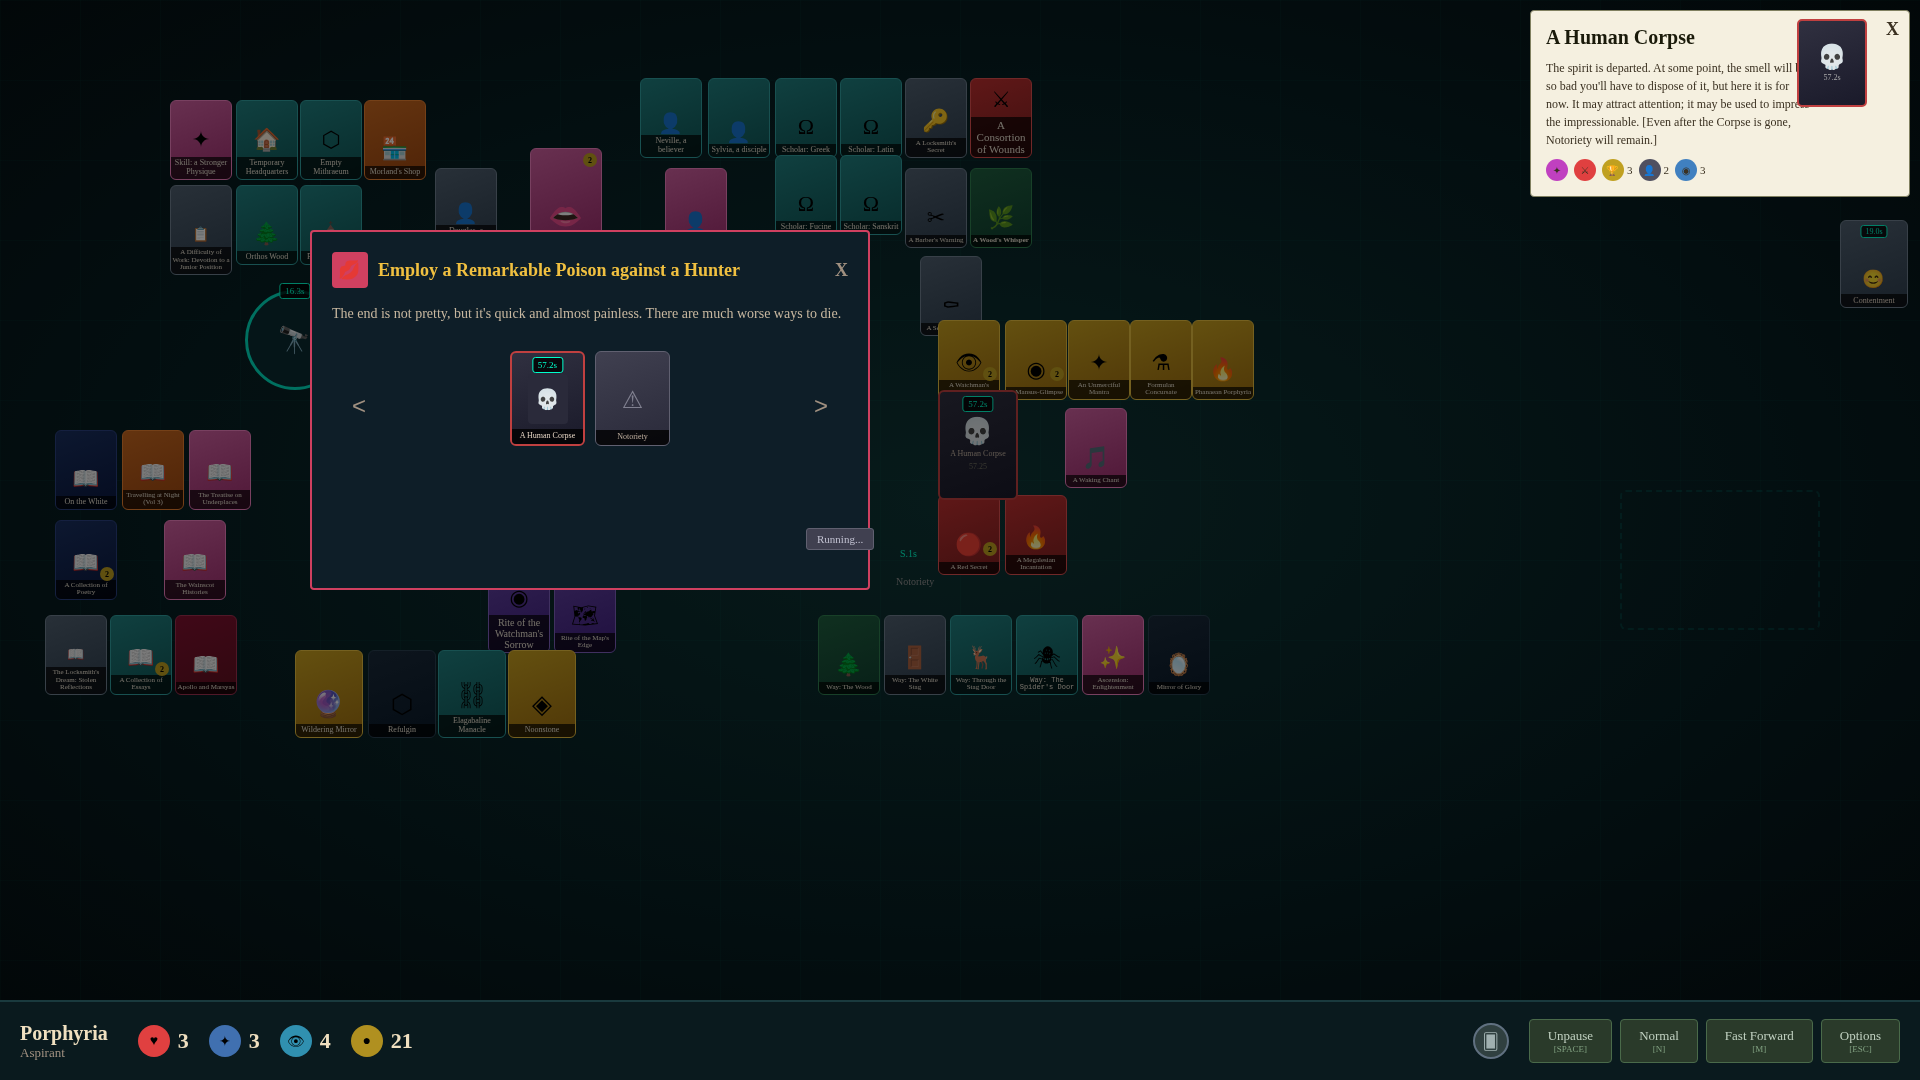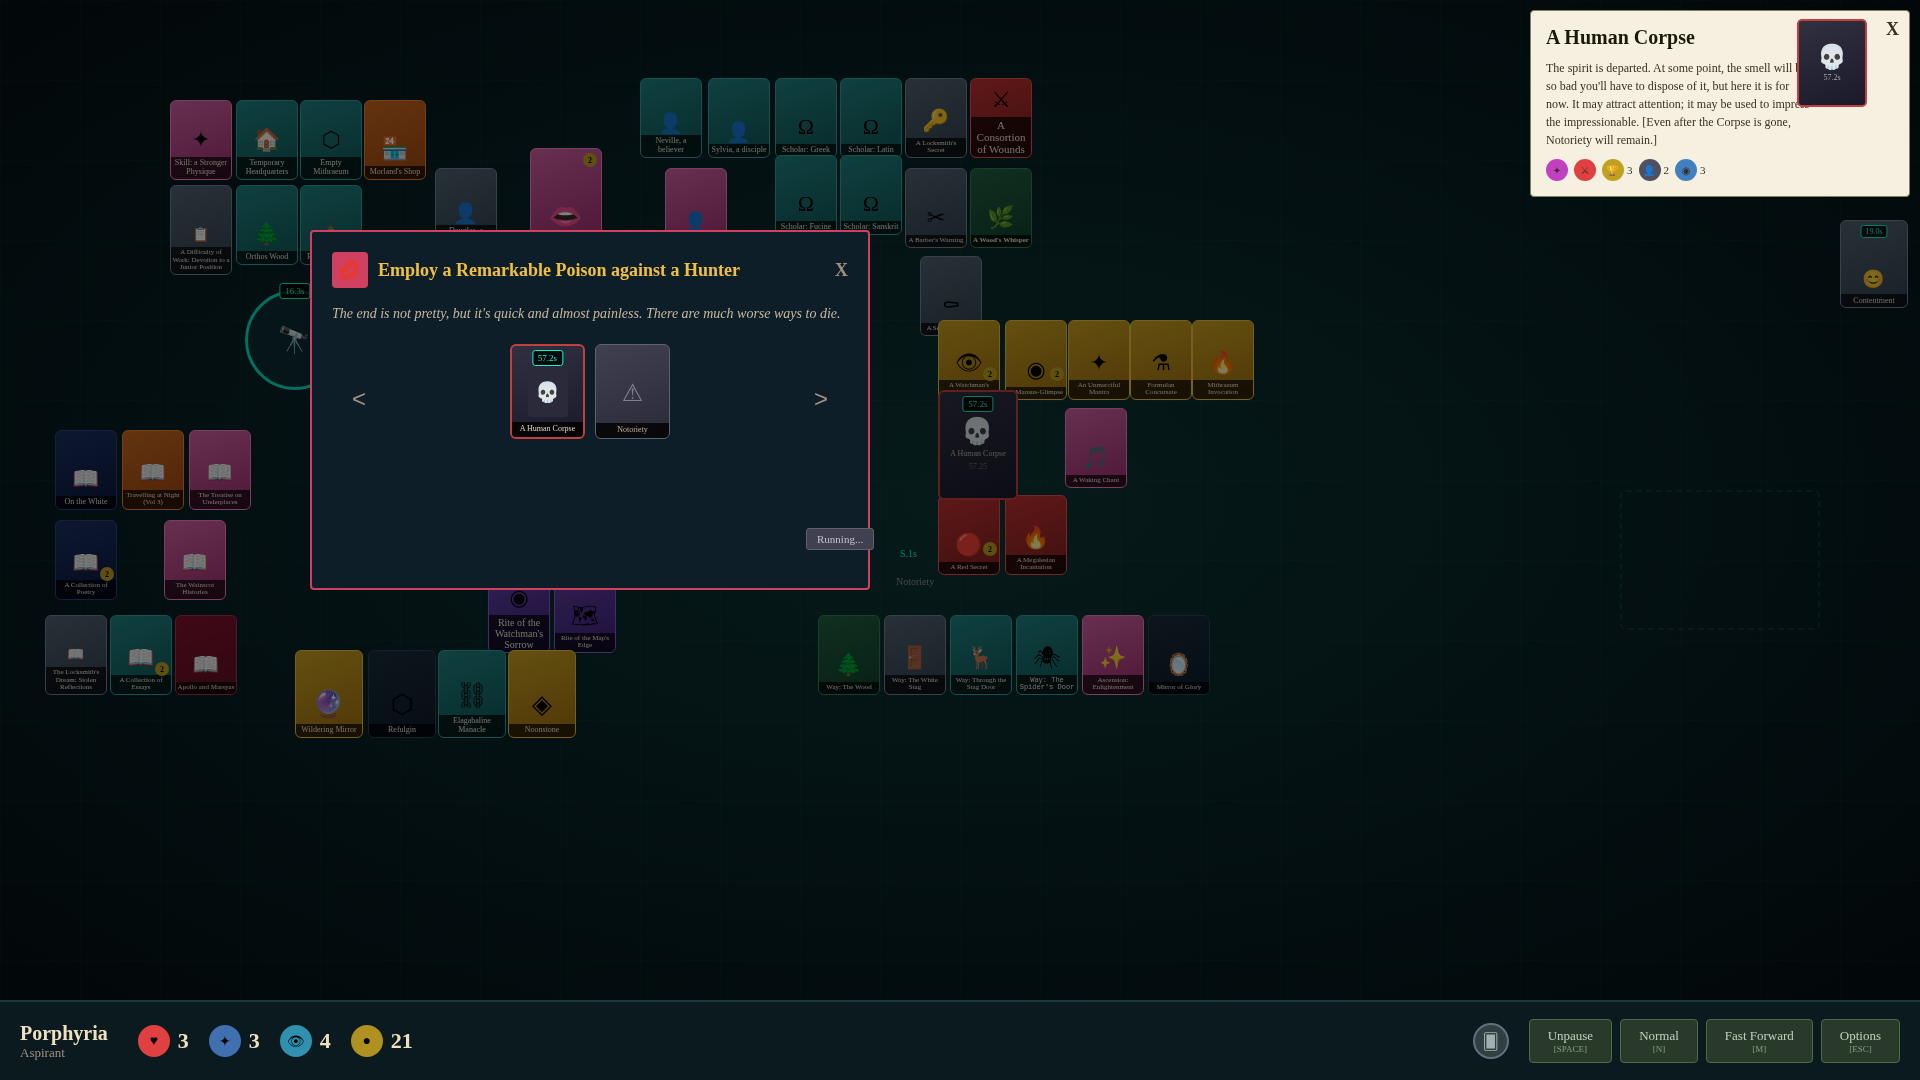--- a/index.html
+++ b/index.html
@@ -145,24 +145,23 @@
 
     #employ-modal .modal-close {
       color: #a09080;
       font-size: 18px;
       cursor: pointer;
       font-weight: bold;
     }
 
     #employ-modal .modal-body {
       color: #c8b8a0;
-      font-style: italic;
       font-size: 14px;
       line-height: 1.5;
-      margin-bottom: 20px;
+      margin-bottom: 27px;
     }
 
     #employ-modal .modal-cards {
       display: flex;
       gap: 10px;
       justify-content: center;
       margin-bottom: 15px;
     }
 
     #employ-modal .modal-nav {
@@ -630,21 +629,21 @@
     <div class="card-label" style="font-size:7px;">An Unmerciful Mantra</div>
   </div>
 
   <div class="card card-sm card-yellow" style="top:320px;left:1130px;">
     <div class="card-icon">⚗</div>
     <div class="card-label" style="font-size:7px;">Formulan Concursate</div>
   </div>
 
   <div class="card card-sm card-yellow" style="top:320px;left:1192px;">
     <div class="card-icon">🔥</div>
-    <div class="card-label" style="font-size:7px;">Mithraeum Invocation</div>
+    <div class="card-label" style="font-size:7px;">Phanaean Porphyria</div>
   </div>
 
   <div class="card card-sm card-pink" style="top:408px;left:1065px;">
     <div class="card-icon">🎵</div>
     <div class="card-label" style="font-size:7px;">A Waking Chant</div>
   </div>
 
   <div class="card card-sm card-red" style="top:495px;left:938px;">
     <div class="card-icon">🔴</div>
     <div class="card-label" style="font-size:7px;">A Red Secret</div>

